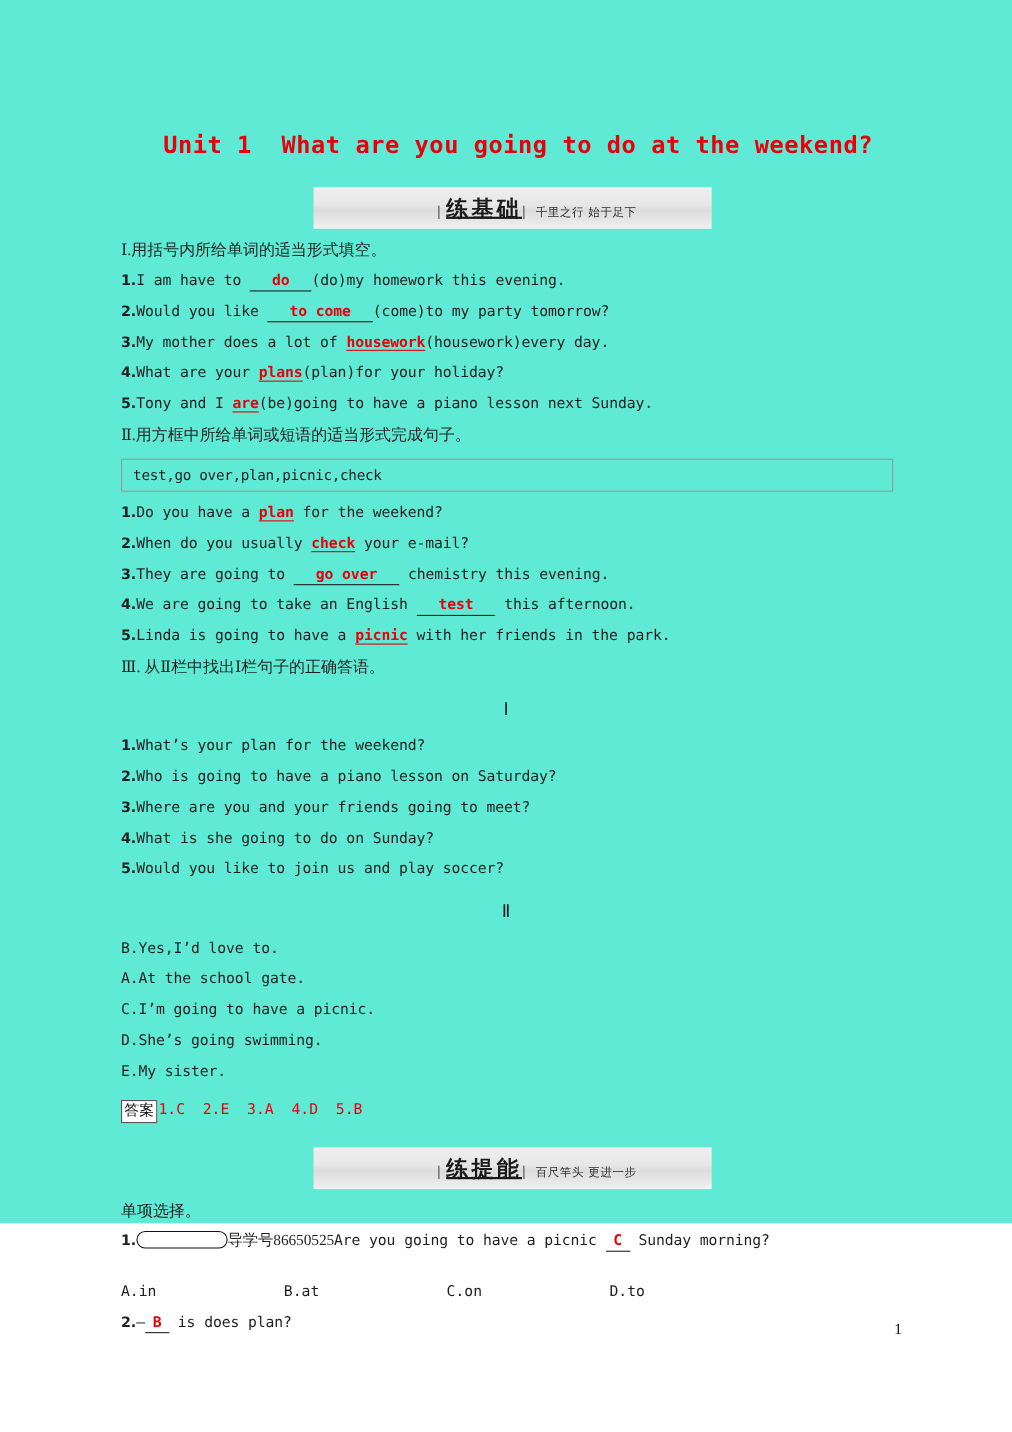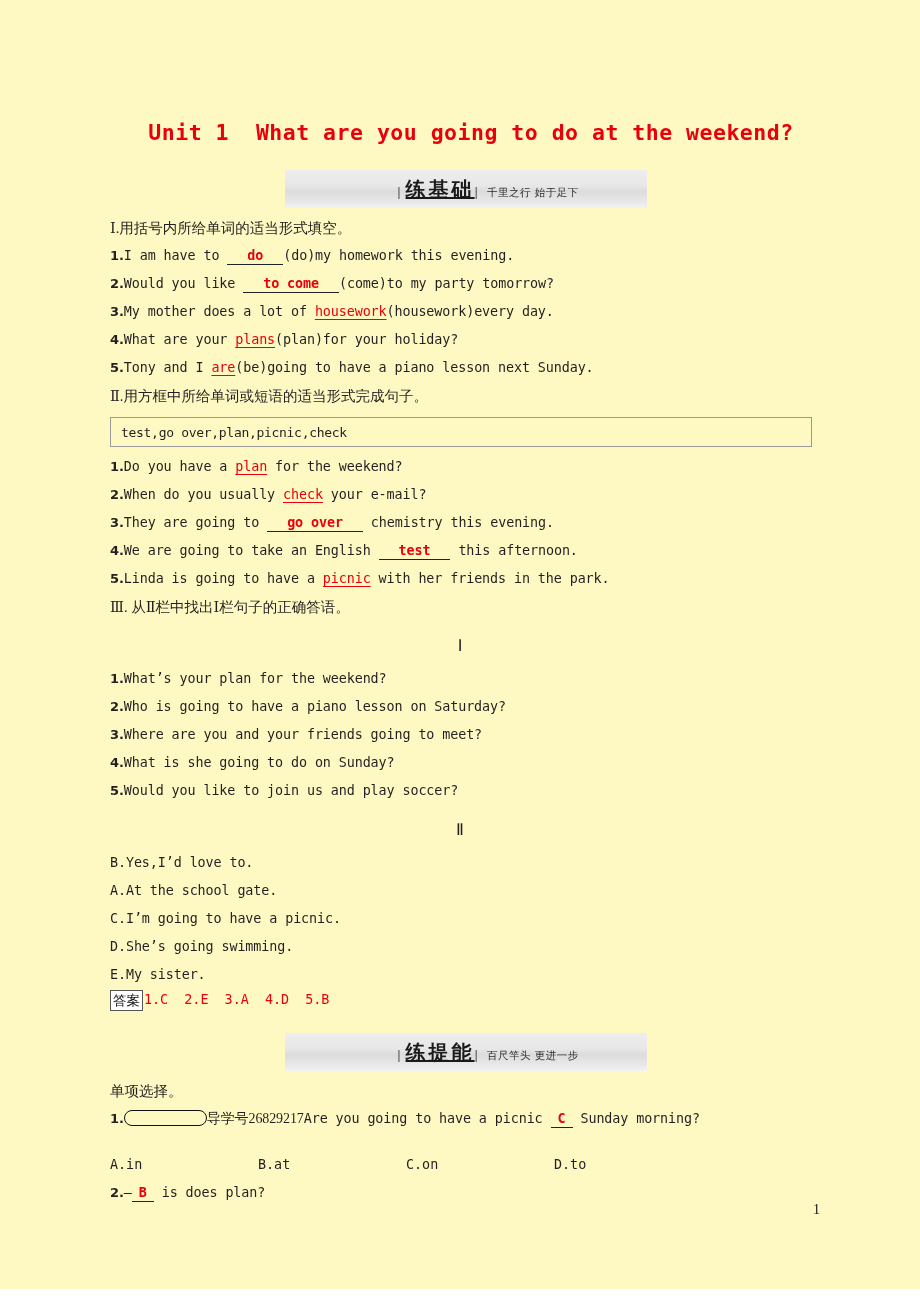--- a/index.html
+++ b/index.html
@@ -12,22 +12,22 @@
     height: 1302px;
     position: relative;
     font-family: "Liberation Serif", serif;
     color: #231f20;
     overflow: hidden;
   }
   .page {
     position: absolute;
     left: 0; top: 0;
     width: 920px;
-    height: 1289px;
-    background: #fef9c3;
+    height: 1112px;
+    background: #5eead4;
   }
   .content {
     position: absolute;
     left: 110px;
     top: 118px;
     width: 700px;
   }
 
   
   .doc-title {
@@ -95,21 +95,21 @@
     white-space: pre;
     letter-spacing: -0.1px;
   }
   .q-num {
     font-family: "DejaVu Sans", sans-serif;
     font-weight: bold;
     font-size: 13px;
   }
   .ans {
     color: #e8000b;
-    font-weight: normal;
+    font-weight: bold;
     text-decoration: underline;
     text-underline-offset: 3px;
   }
   .blank {
     color: #e8000b;
     font-weight: bold;
     border-bottom: 1.3px solid #222;
     padding: 0 20px 1px 20px;
     text-decoration: none;
   }
@@ -144,20 +144,21 @@
     font-family: "Liberation Serif", serif;
     font-size: 16px;
     line-height: 30px;
     margin: 10px 0 4px 0;
   }
 
   
   .answer-row {
     display: flex;
     align-items: flex-end;
+    margin-top: 10px;
     line-height: 22px;
   }
   .answer-tag {
     border: 1px solid #555;
     font-family: "DejaVu Sans", sans-serif;
     font-size: 13.5px;
     padding: 0px 2px;
     color: #111;
     line-height: 19px;
     background: #fff;
@@ -282,21 +283,21 @@
         <span class="banner-title">练提能</span>
         <span class="banner-bar">|</span>
         <span class="banner-sub">百尺竿头  更进一步</span>
       </div>
     </div>
 
     <div class="spacer6"></div>
 
     <div class="cn-line">单项选择。</div>
 
-    <div class="q-line"><span class="q-num">1.</span><span class="pill"></span><span class="daoxue">导学号</span><span class="daoxue">26829217</span><span>Are you going to have a picnic </span><span class="blank-sm">C</span><span> Sunday morning?</span></div>
+    <div class="q-line"><span class="q-num">1.</span><span class="pill"></span><span class="daoxue">导学号</span><span class="daoxue">86650525</span><span>Are you going to have a picnic </span><span class="blank-sm">C</span><span> Sunday morning?</span></div>
 
     <div class="opts">
       <span>A.in</span>
       <span>B.at</span>
       <span>C.on</span>
       <span>D.to</span>
     </div>
 
     <div class="q-line"><span class="q-num">2.</span><span>—</span><span class="blank-sm">B</span><span> is does plan?</span></div>
 

